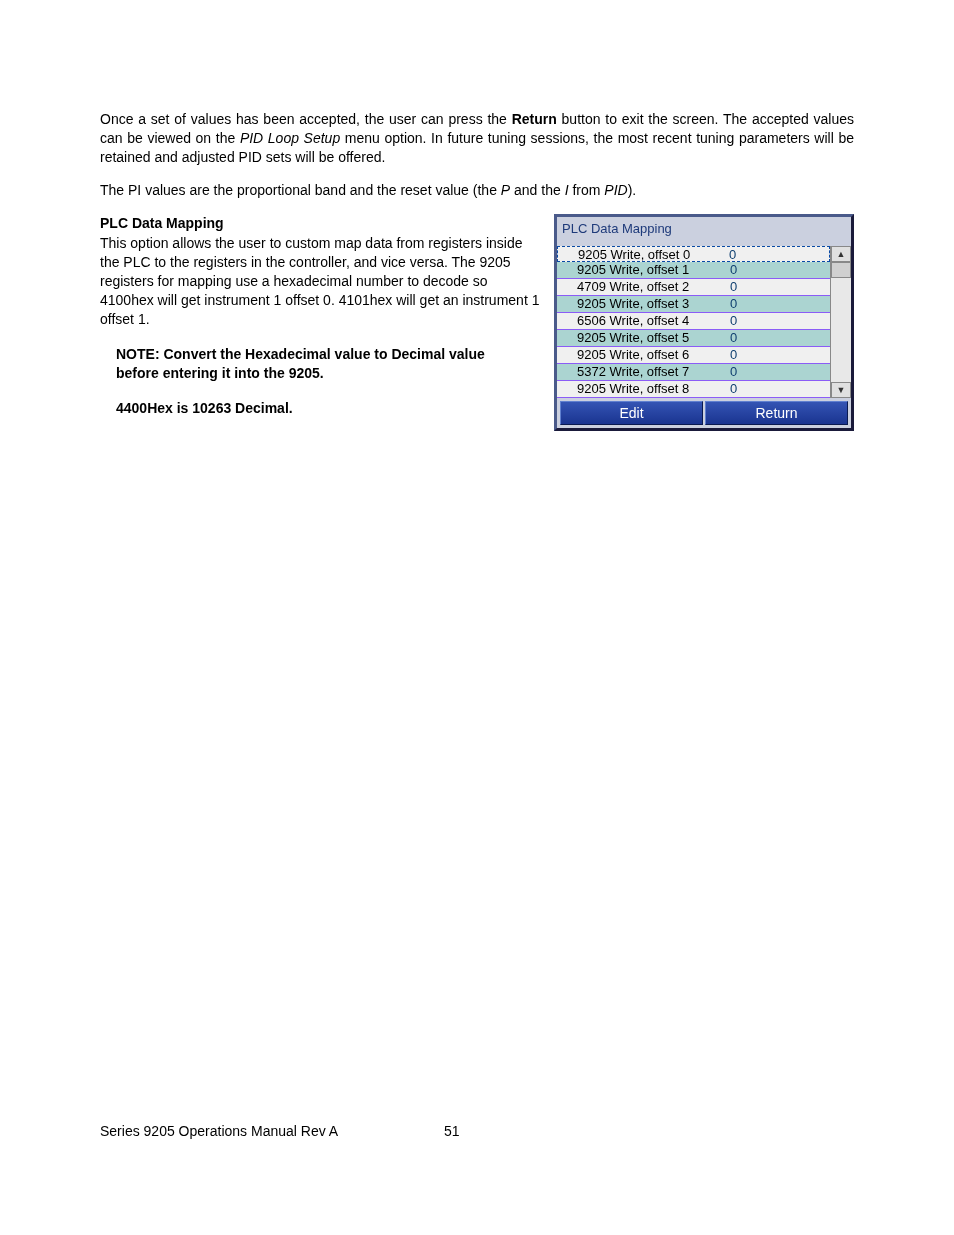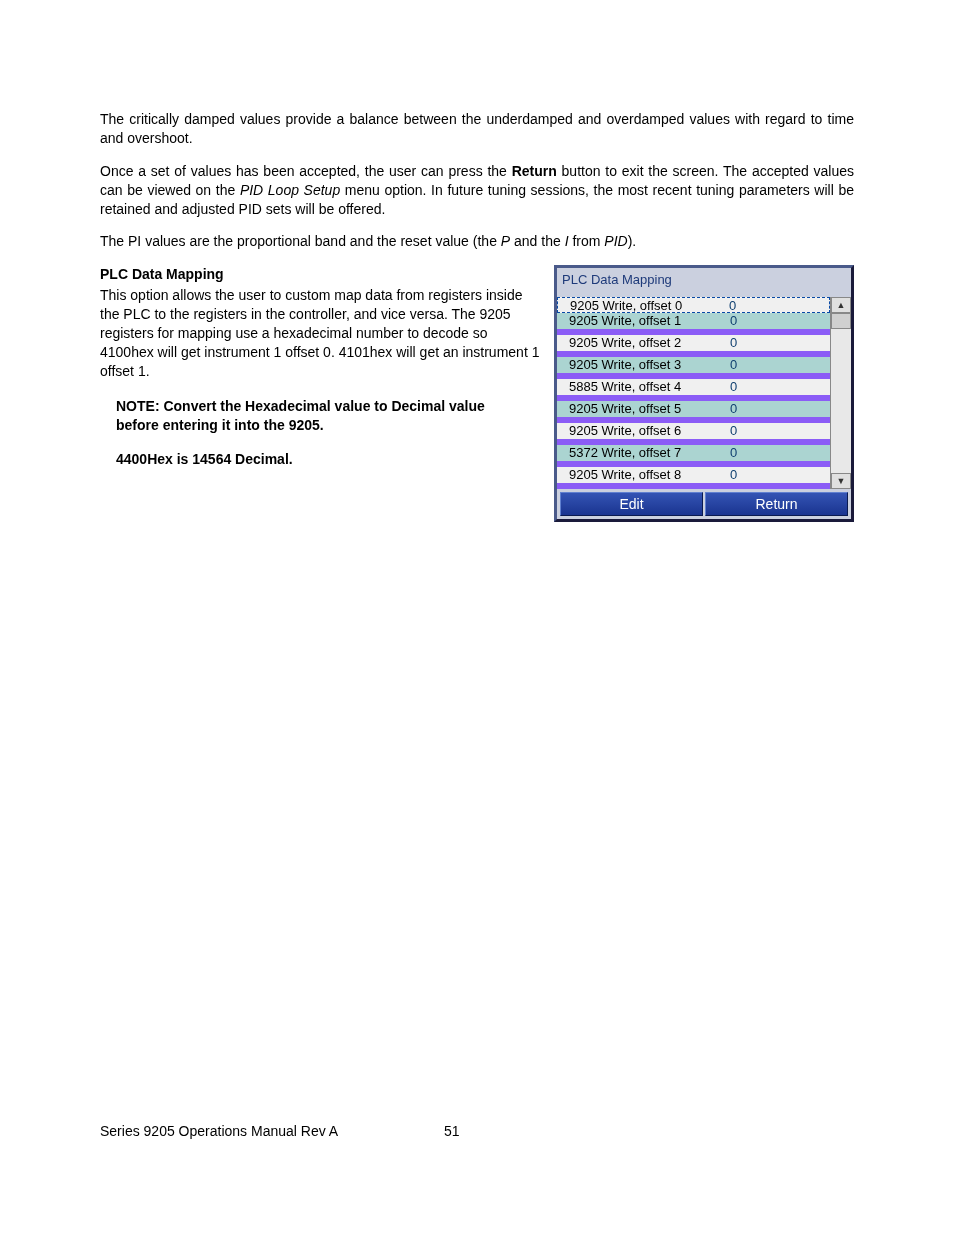--- a/index.html
+++ b/index.html
@@ -62,33 +62,33 @@
   .list-wrap {
     display: flex;
   }
   .list {
     flex: 1;
     background: #fff;
     font-size: 13px;
   }
   .row {
     display: flex;
-    border-bottom: 6px solid #8b5cf6;
+    border-bottom: 1px solid #8b5cf6;
     height: 16px;
     line-height: 15px;
     background: #abd4d1;
   }
   .row:nth-child(odd) { background: #f0f0f0; }
   .row:first-child {
     border: 1px dashed #0a4aa5;
     box-sizing: border-box;
   }
   .row .label {
     flex: 1;
-    padding-left: 12px;
+    padding-left: 20px;
     color: #000;
     white-space: nowrap;
     overflow: hidden;
   }
   .row .val {
     width: 100px;
     text-align: left;
     padding-left: 12px;
     color: #104070;
   }
@@ -155,60 +155,59 @@
   .footer .pn {
     display: inline-block;
     width: 340px;
   }
 </style>
 </head>
 <body>
 
 <div class="page">
 
-  <p class="para">The critically damped values provide a balance between the underdamped and overdamped values with regard to time and overshoot.</p>
 
   <p class="para">
     <span>Once a set of values has been accepted, the user can press the </span><span class="bold">Return</span><span> button to exit the screen.  The accepted values can be viewed on the </span><span class="italic">PID Loop Setup</span><span> menu option.  In future tuning sessions, the most recent tuning parameters will be retained and adjusted PID sets will be offered.</span>
   </p>
 
   <p class="para">
     <span>The PI values are the proportional band and the reset value (the </span><span class="italic">P</span><span> and the </span><span class="italic">I</span><span> from </span><span class="italic">PID</span><span>).</span>
   </p>
 
   <div class="two-col">
     <div class="left-col">
       <p class="heading">PLC Data Mapping</p>
       <p class="sub">This option allows the user to custom map data from registers inside the PLC to the registers in the controller, and vice versa.  The 9205 registers for mapping use a hexadecimal number to decode so 4100hex will get instrument 1 offset 0.  4101hex will get an instrument 1 offset 1.</p>
       <p class="note">NOTE: Convert the Hexadecimal value to Decimal value before entering it into the 9205.</p>
-      <p class="note">4400Hex is 14564 Decimal.</p>
+      <p class="note">4400Hex is 10263 Decimal.</p>
     </div>
 
     <div class="panel">
       <div class="panel-title">PLC Data Mapping</div>
       <div class="list-wrap">
         <div class="list">
           <div class="row">
             <span class="label">9205 Write, offset 0</span>
             <span class="val">0</span>
           </div>
           <div class="row">
             <span class="label">9205 Write, offset 1</span>
             <span class="val">0</span>
           </div>
           <div class="row">
-            <span class="label">9205 Write, offset 2</span>
+            <span class="label">4709 Write, offset 2</span>
             <span class="val">0</span>
           </div>
           <div class="row">
             <span class="label">9205 Write, offset 3</span>
             <span class="val">0</span>
           </div>
           <div class="row">
-            <span class="label">5885 Write, offset 4</span>
+            <span class="label">6506 Write, offset 4</span>
             <span class="val">0</span>
           </div>
           <div class="row">
             <span class="label">9205 Write, offset 5</span>
             <span class="val">0</span>
           </div>
           <div class="row">
             <span class="label">9205 Write, offset 6</span>
             <span class="val">0</span>
           </div>

